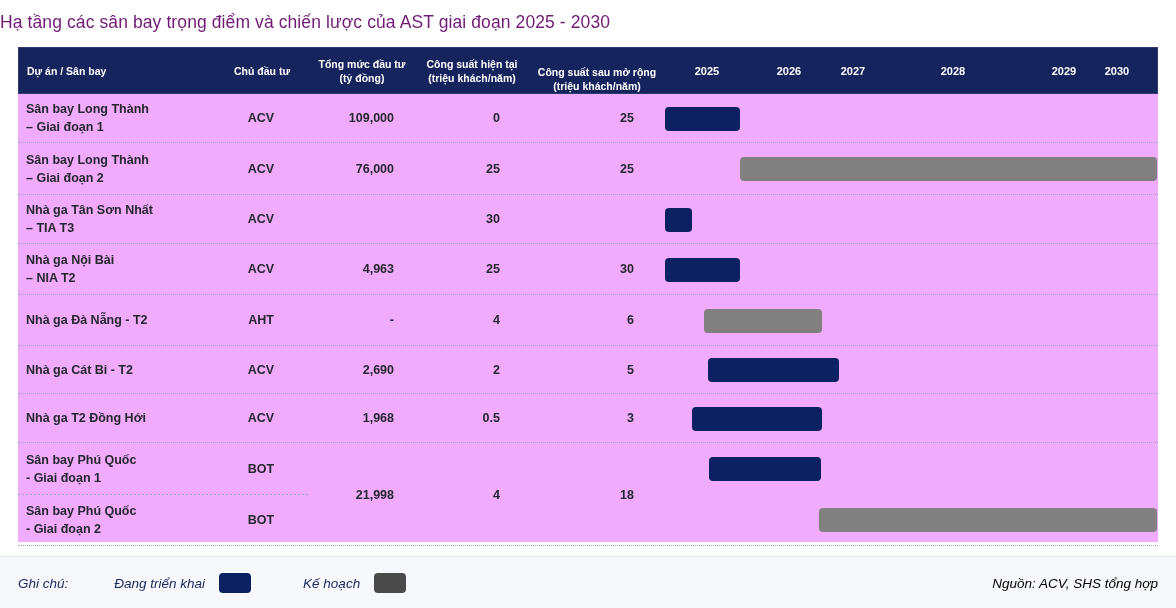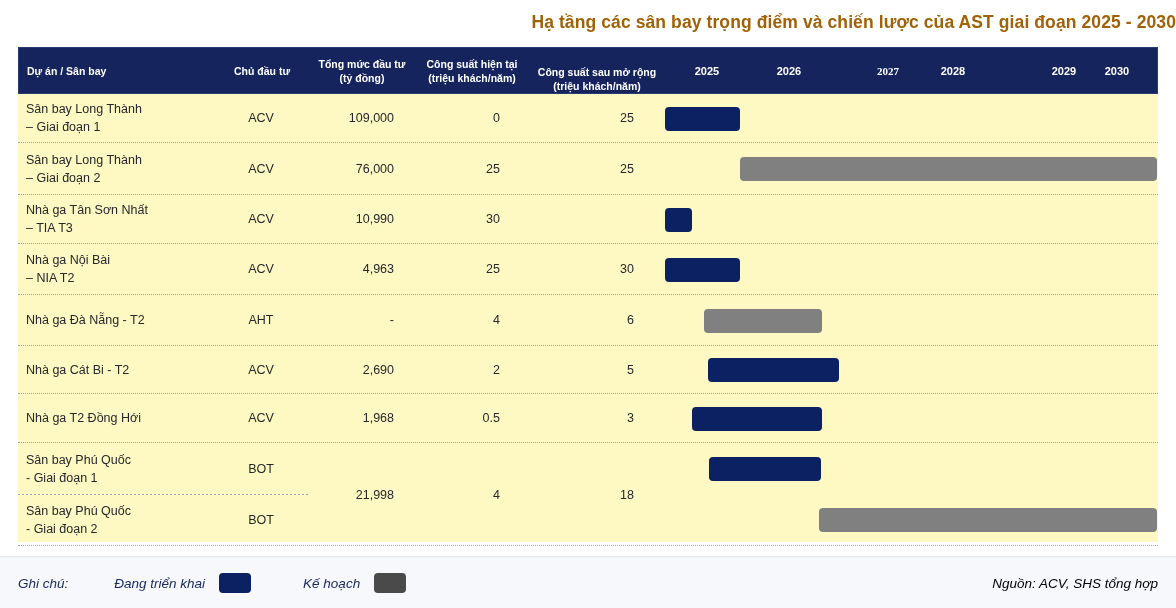--- a/index.html
+++ b/index.html
@@ -7,22 +7,22 @@
     width: 1176px; height: 608px;
     background: #ffffff;
     font-family: "Liberation Sans", "DejaVu Sans", sans-serif;
     overflow: hidden;
   }
   .page { position: relative; width: 1176px; height: 608px; background: #fff; }
 
   
   .title {
     position: absolute; left: 0; top: 12px; width: 1176px;
-    text-align: right;
-    font-size: 17.5px; font-weight: bold; color: #a16207;
+    text-align: left;
+    font-size: 17.5px; font-weight: normal; color: #701a75;
     letter-spacing: 0.1px;
   }
 
   
   .table-wrap {
     position: absolute; left: 18px; top: 47px;
     width: 1140px; height: 495px;
   }
 
   
@@ -44,21 +44,22 @@
   .th-proj   { left: 8px;   width: 190px; }
   .th-inv    { left: 198px; width: 90px; }
   .th-total  { left: 288px; width: 110px; }
   .th-cap    { left: 398px; width: 110px; }
   .th-capex  { left: 508px; width: 140px; margin-top: 8px; }
   .th-year   { width: 82px; font-size: 11px; }
 
   
   .tbody {
     position: absolute; left: 0; top: 47px; width: 1140px; height: 448px;
-    background: #fef9c3;
+    background: #f0abfc;
+    font-weight: bold;
   }
 
   .row {
     position: absolute; left: 0; width: 1140px;
     border-bottom: 1px dotted #9aa4c4;
   }
   .row.nodiv { border-bottom: none; }
   .row.partial-div::after {
     content: ""; position: absolute; left: 0; bottom: -1px;
     width: 292px; height: 1px;
@@ -152,21 +153,21 @@
       </div>
       <div class="th center th-capex">
         <div>
           <span>Công suất sau mở rộng</span>
           <span>(triệu khách/năm)</span>
         </div>
       </div>
       <div id="year-headers">
           <div class="th center th-year" style="left: 647px;">2025</div>
           <div class="th center th-year" style="left: 729px;">2026</div>
-          <div class="th center th-year" style="left: 828px; font-family: Liberation Serif, serif;">2027</div>
+          <div class="th center th-year" style="left: 793px;">2027</div>
           <div class="th center th-year" style="left: 893px;">2028</div>
           <div class="th center th-year" style="left: 1004px;">2029</div>
           <div class="th center th-year" style="left: 1057px;">2030</div>
         </div>
     </div>
 
     <div class="tbody" id="tbody">
         <div class="row" style="top: 0px; height: 49px;">
           <div class="cell c-proj">
             <div class="c-proj-inner">
@@ -192,21 +193,20 @@
           <div class="cell c-capex">25</div>
         </div>
         <div class="row" style="top: 101px; height: 49px;">
           <div class="cell c-proj">
             <div class="c-proj-inner">
               <div>Nhà ga Tân Sơn Nhất</div>
               <div>– TIA T3</div>
             </div>
           </div>
           <div class="cell c-inv">ACV</div>
-          <div class="cell c-total">10,990</div>
           <div class="cell c-cap">30</div>
         </div>
         <div class="row" style="top: 150px; height: 51px;">
           <div class="cell c-proj">
             <div class="c-proj-inner">
               <div>Nhà ga Nội Bài</div>
               <div>– NIA T2</div>
             </div>
           </div>
           <div class="cell c-inv">ACV</div>

